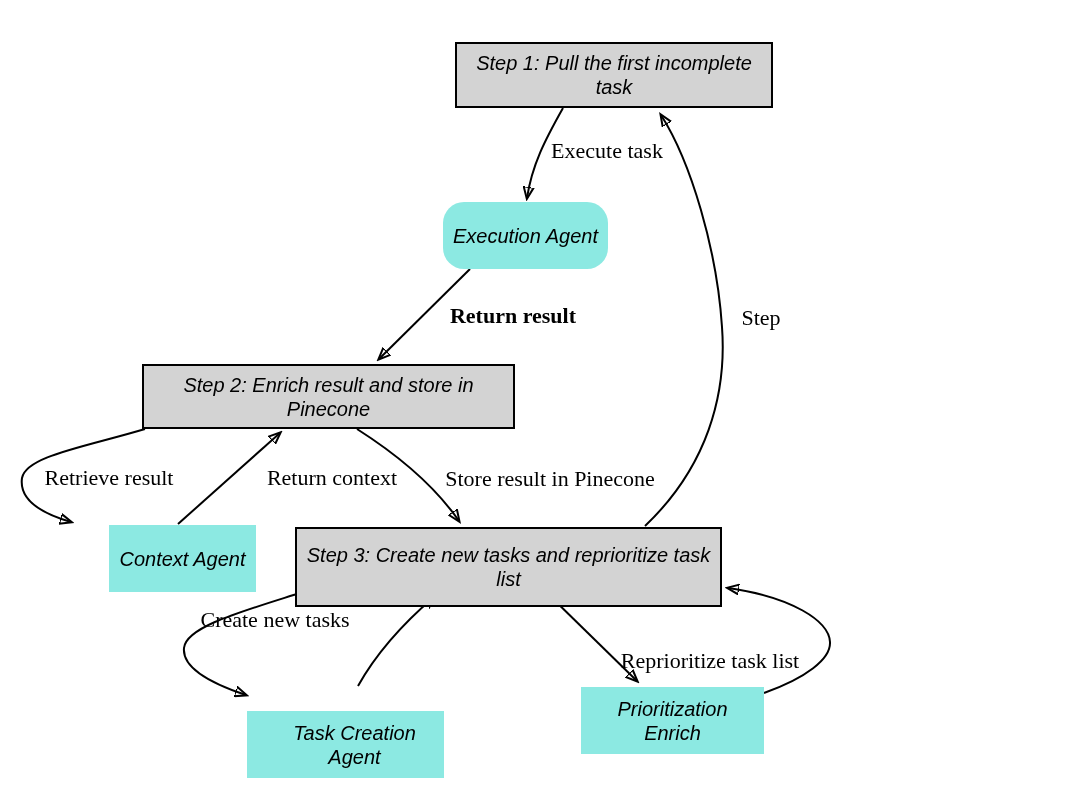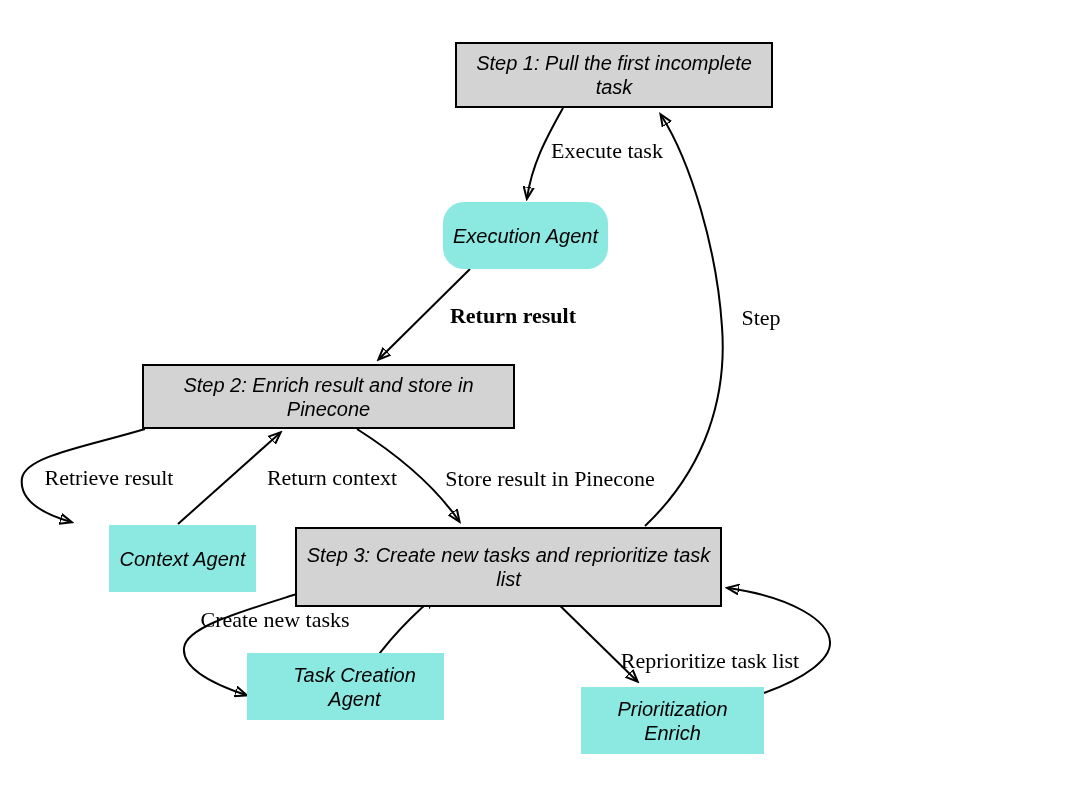--- a/index.html
+++ b/index.html
@@ -22,21 +22,21 @@
     position:absolute; transform:translate(-50%,-50%);
     font-family:"Liberation Serif", serif; font-size:22px;
     color:#000000; white-space:nowrap;
   }
   
   #n-step1      { left:455px; top:42px;  width:318px; height:66px; }
   #n-exec       { left:443px; top:202px; width:165px; height:67px;border-radius:21px; }
   #n-step2      { left:142px; top:364px; width:373px; height:65px; }
   #n-context    { left:76px;  top:525px; width:147px; height:67px;margin-left:33px; }
   #n-step3      { left:295px; top:527px; width:427px; height:80px; }
-  #n-taskcreate { left:247px; top:653px; width:197px; height:67px;padding-left:24px; }
+  #n-taskcreate { left:247px; top:711px; width:197px; height:67px;padding-left:24px; }
   #n-prior      { left:581px; top:687px; width:183px; height:67px; }
   
   #l-execute        { left:607px; top:151px; }
   #l-returnresult   { left:513px; top:316px;font-weight:bold; }
   #l-loop           { left:761px; top:318px; }
   #l-retrievecontext{ left:109px; top:478px; }
   #l-returncontext  { left:300px; top:478px;margin-left:32px; }
   #l-store          { left:550px; top:479px; }
   #l-createnew      { left:275px; top:620px; }
   #l-returnnew      { left:489px; top:641px; }

